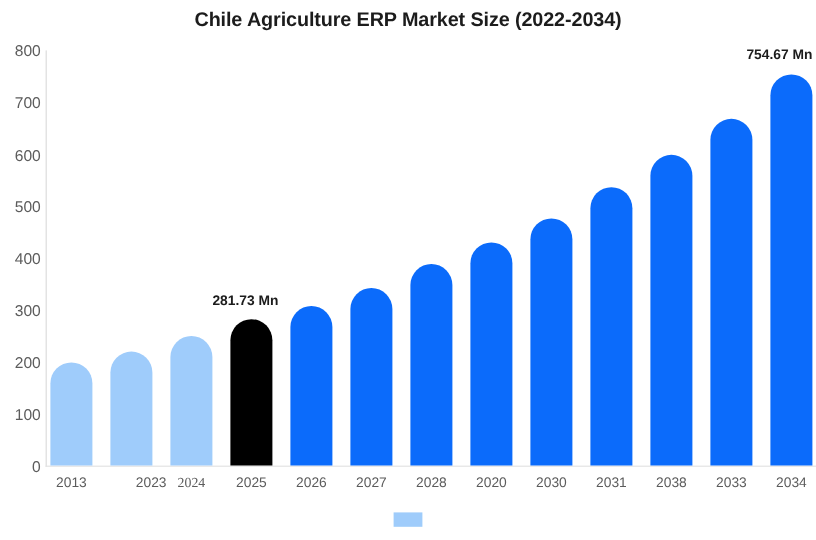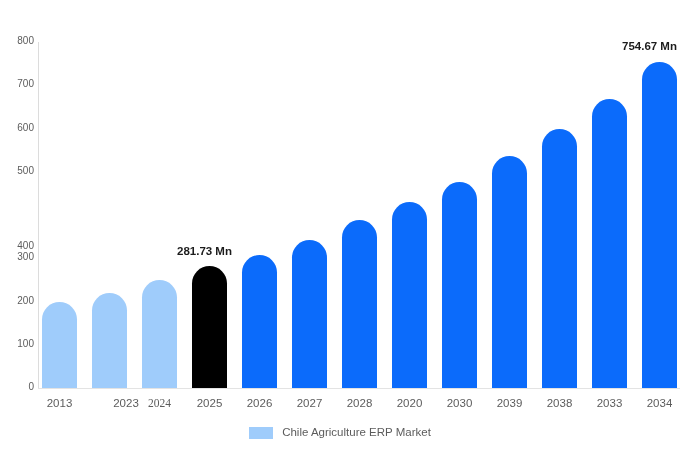--- a/index.html
+++ b/index.html
@@ -55,21 +55,21 @@
     height: 1px;
     background: #e3e3e3;
   }
 
   
   .y-tick {
     position: absolute;
     right: 646px;          
     width: 28px;
     text-align: right;
-    font-size: 10px;
+    font-size: 13px;
     color: #5c5c5c;
     line-height: 1;
   }
 
   
   .bar {
     position: absolute;
     bottom: 0;
     width: 35px;
     border-top-left-radius: 18px;
@@ -136,30 +136,31 @@
     font-size: 11.5px;
     color: #5c5c5c;
     line-height: 1;
   }
 </style>
 </head>
 <body>
 
 <div id="chart-root">
 
+  <div id="chart-title">Chile Agriculture ERP Market Size (2022-2034)</div>
 
   <div id="y-axis-line"></div>
   <div id="x-axis-line"></div>
 
   <div id="y-ticks-layer">
       <div class="y-tick" style="top: 36px;">800</div>
       <div class="y-tick" style="top: 79.25px;">700</div>
       <div class="y-tick" style="top: 122.5px;">600</div>
       <div class="y-tick" style="top: 165.75px;">500</div>
-      <div class="y-tick" style="top: 209px; margin-top: 32px;">400</div>
+      <div class="y-tick" style="top: 209px;">400</div>
       <div class="y-tick" style="top: 252.25px;">300</div>
       <div class="y-tick" style="top: 295.5px;">200</div>
       <div class="y-tick" style="top: 338.75px;">100</div>
       <div class="y-tick" style="top: 382px;">0</div>
     </div>
 
   <div id="bars-layer">
       <div class="bar-wrap" style="left: 42px;">
         <div class="bar" style="height: 86.0675px; background: rgb(159, 204, 251);"></div>
       </div>
@@ -204,30 +205,29 @@
   <div id="x-ticks-layer">
       <div class="x-tick" style="left: 33.5px;">2013</div>
       <div class="x-tick" style="left: 100px;">2023</div>
       <div class="x-tick" style="left: 133.5px; font-family: Liberation Serif, serif;">2024</div>
       <div class="x-tick" style="left: 183.5px;">2025</div>
       <div class="x-tick" style="left: 233.5px;">2026</div>
       <div class="x-tick" style="left: 283.5px;">2027</div>
       <div class="x-tick" style="left: 333.5px;">2028</div>
       <div class="x-tick" style="left: 383.5px;">2020</div>
       <div class="x-tick" style="left: 433.5px;">2030</div>
-      <div class="x-tick" style="left: 483.5px;">2039</div>
+      <div class="x-tick" style="left: 483.5px;">2031</div>
       <div class="x-tick" style="left: 533.5px;">2038</div>
       <div class="x-tick" style="left: 583.5px;">2033</div>
       <div class="x-tick" style="left: 633.5px;">2034</div>
     </div>
 
   <div class="value-label" id="label-first">281.73 Mn</div>
 
   <div class="value-label" id="label-last">754.67 Mn</div>
 
   <div id="legend">
     <div id="legend-item">
       <span id="legend-swatch"></span>
-      <span id="legend-label">Chile Agriculture ERP Market</span>
     </div>
   </div>
 
 </div>
 
 </body></html>

